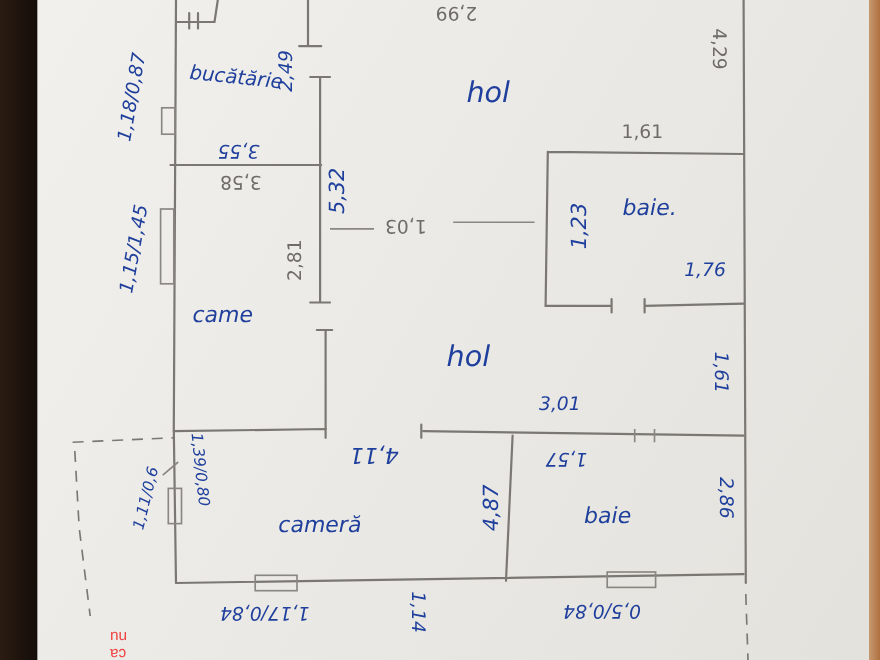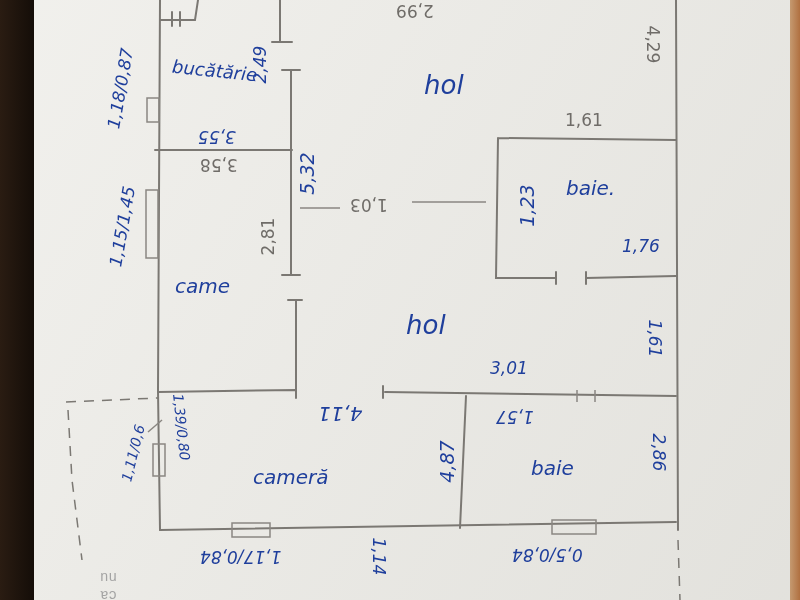--- a/index.html
+++ b/index.html
@@ -10,21 +10,21 @@
   .paper::after { content: ""; position: absolute; inset: 0; background: linear-gradient(120deg, rgba(255,255,255,0.25), rgba(0,0,0,0.04)); pointer-events: none; }
   svg.plan { position: absolute; left: 0; top: 0; width: 800px; height: 600px; }
   .pencil { stroke: #7b7873; stroke-width: 2; fill: none; stroke-linecap: round; }
   .pencil-thin { stroke: #8a8782; stroke-width: 1.5; fill: none; }
   .dash { stroke: #7b7873; stroke-width: 1.5; fill: none; stroke-dasharray: 10 8; }
   .lbl { position: absolute; white-space: nowrap; line-height: 1; }
   .ink { color: #1f3f9c; font-family: "DejaVu Sans", sans-serif; font-style: italic; }
   .graphite { color: #6f6c68; font-family: "DejaVu Sans", sans-serif; }
   .room { font-size: 20px; }
   .dim { font-size: 17px; }
-  .print { color: #a3a3a3; font-family: Liberation Mono, monospace; font-size: 14px; }
+  .print { color: #ef4444; font-family: Liberation Sans, sans-serif; font-size: 14px; }
 </style>
 </head>
 <body>
 
 <div class="desk-left"></div>
 <div class="desk-right"></div>
 <div class="paper"></div>
 
 <svg class="plan" viewBox="0 0 800 600">
 

